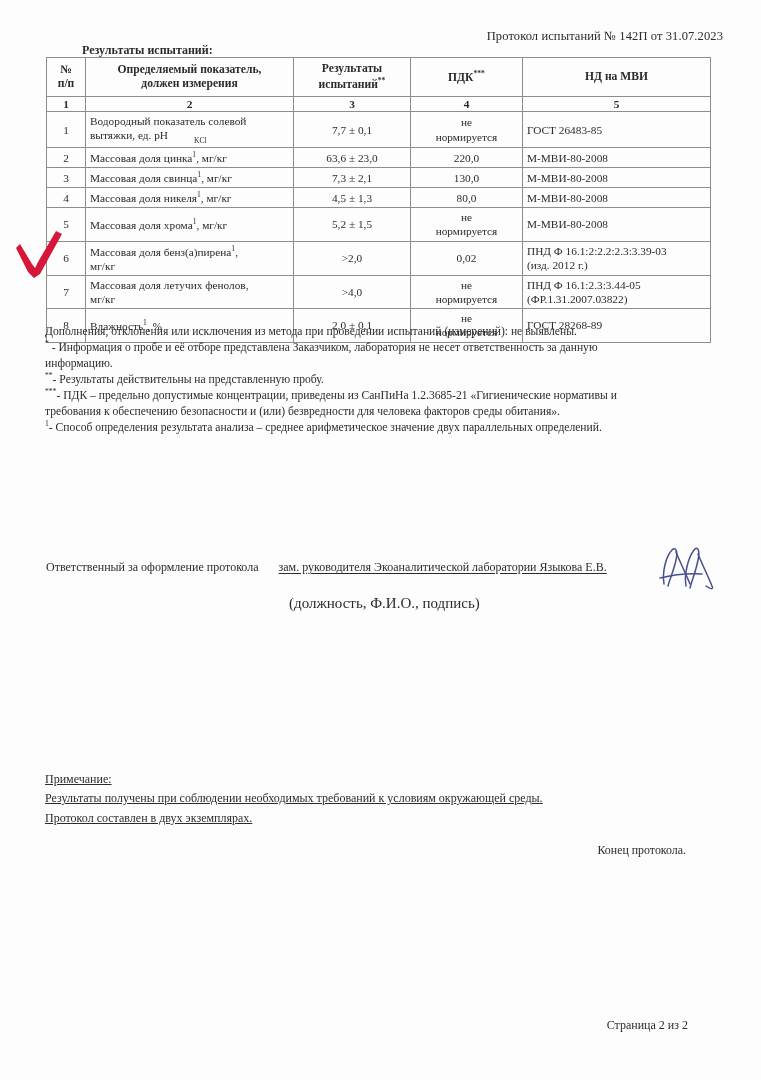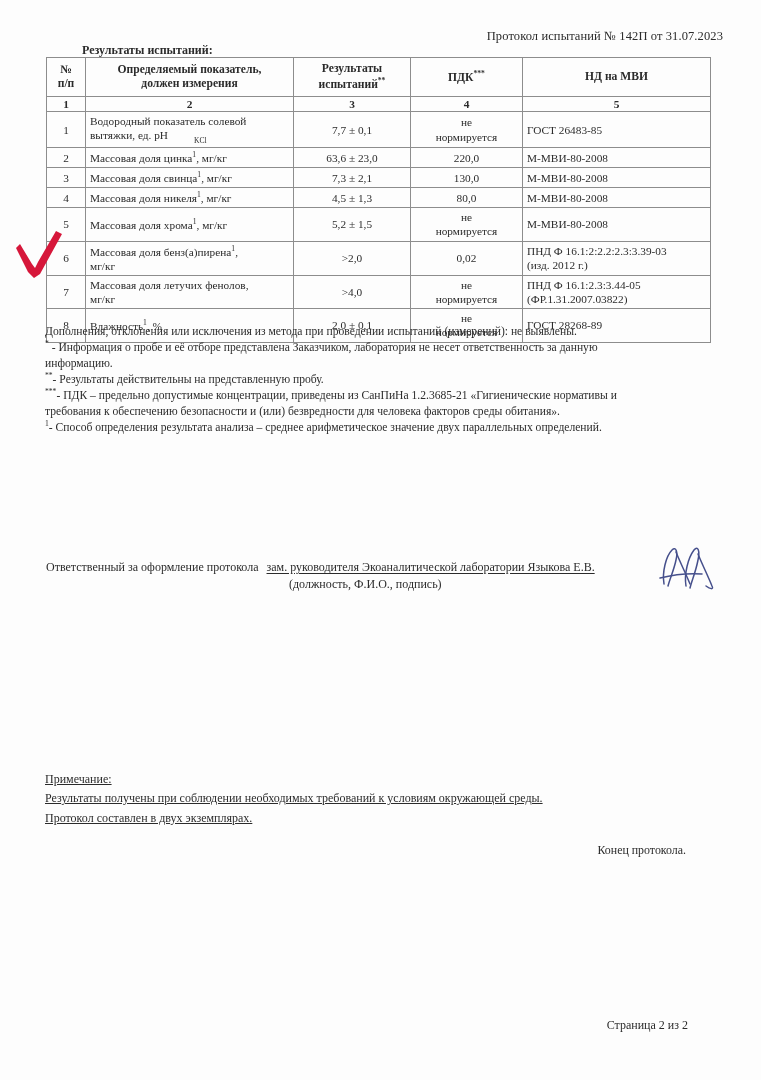--- a/index.html
+++ b/index.html
@@ -110,37 +110,37 @@
   .signature-block {
     position: absolute;
     top: 560px;
     left: 46px;
     width: 690px;
     font-size: 12px;
   }
   .sig-line {
     display: flex;
     align-items: flex-end;
-    gap: 8px;
+    gap: 20px;
   }
   .sig-underline {
     text-decoration: underline;
     text-underline-offset: 2px;
   }
   .sig-svg {
     position: absolute;
     left: 610px;
     top: -16px;
     width: 74px;
     height: 46px;
   }
   .sig-caption {
-    margin-top: 2px;
+    margin-top: 20px;
     padding-left: 243px;
-    font-size: 12px;
+    font-size: 15px;
   }
 
   
   .remarks {
     position: absolute;
     top: 770px;
     left: 45px;
     width: 690px;
     font-size: 12px;
     line-height: 1.62;

